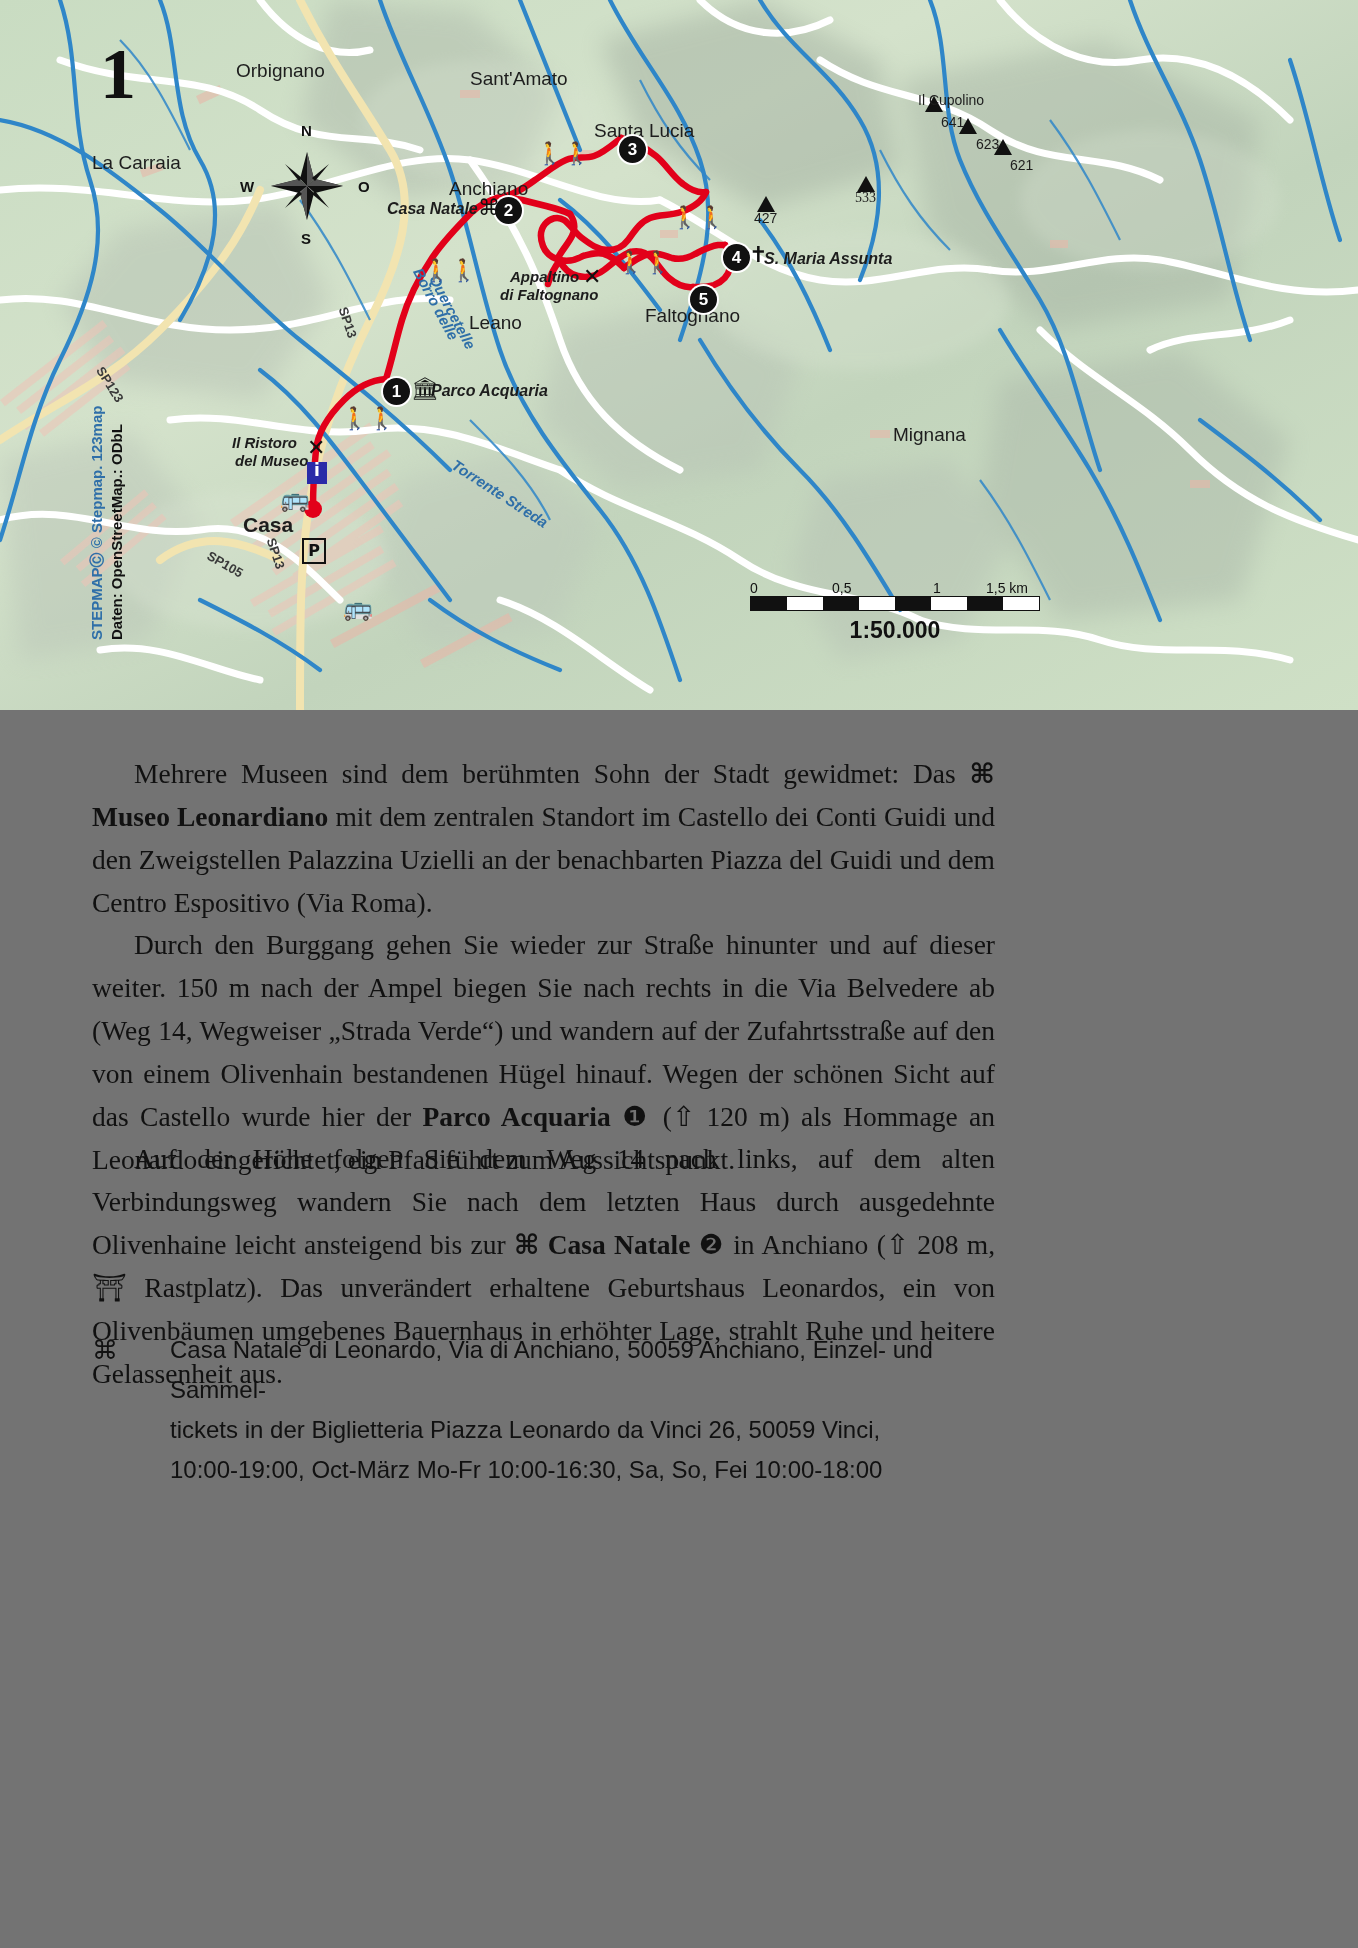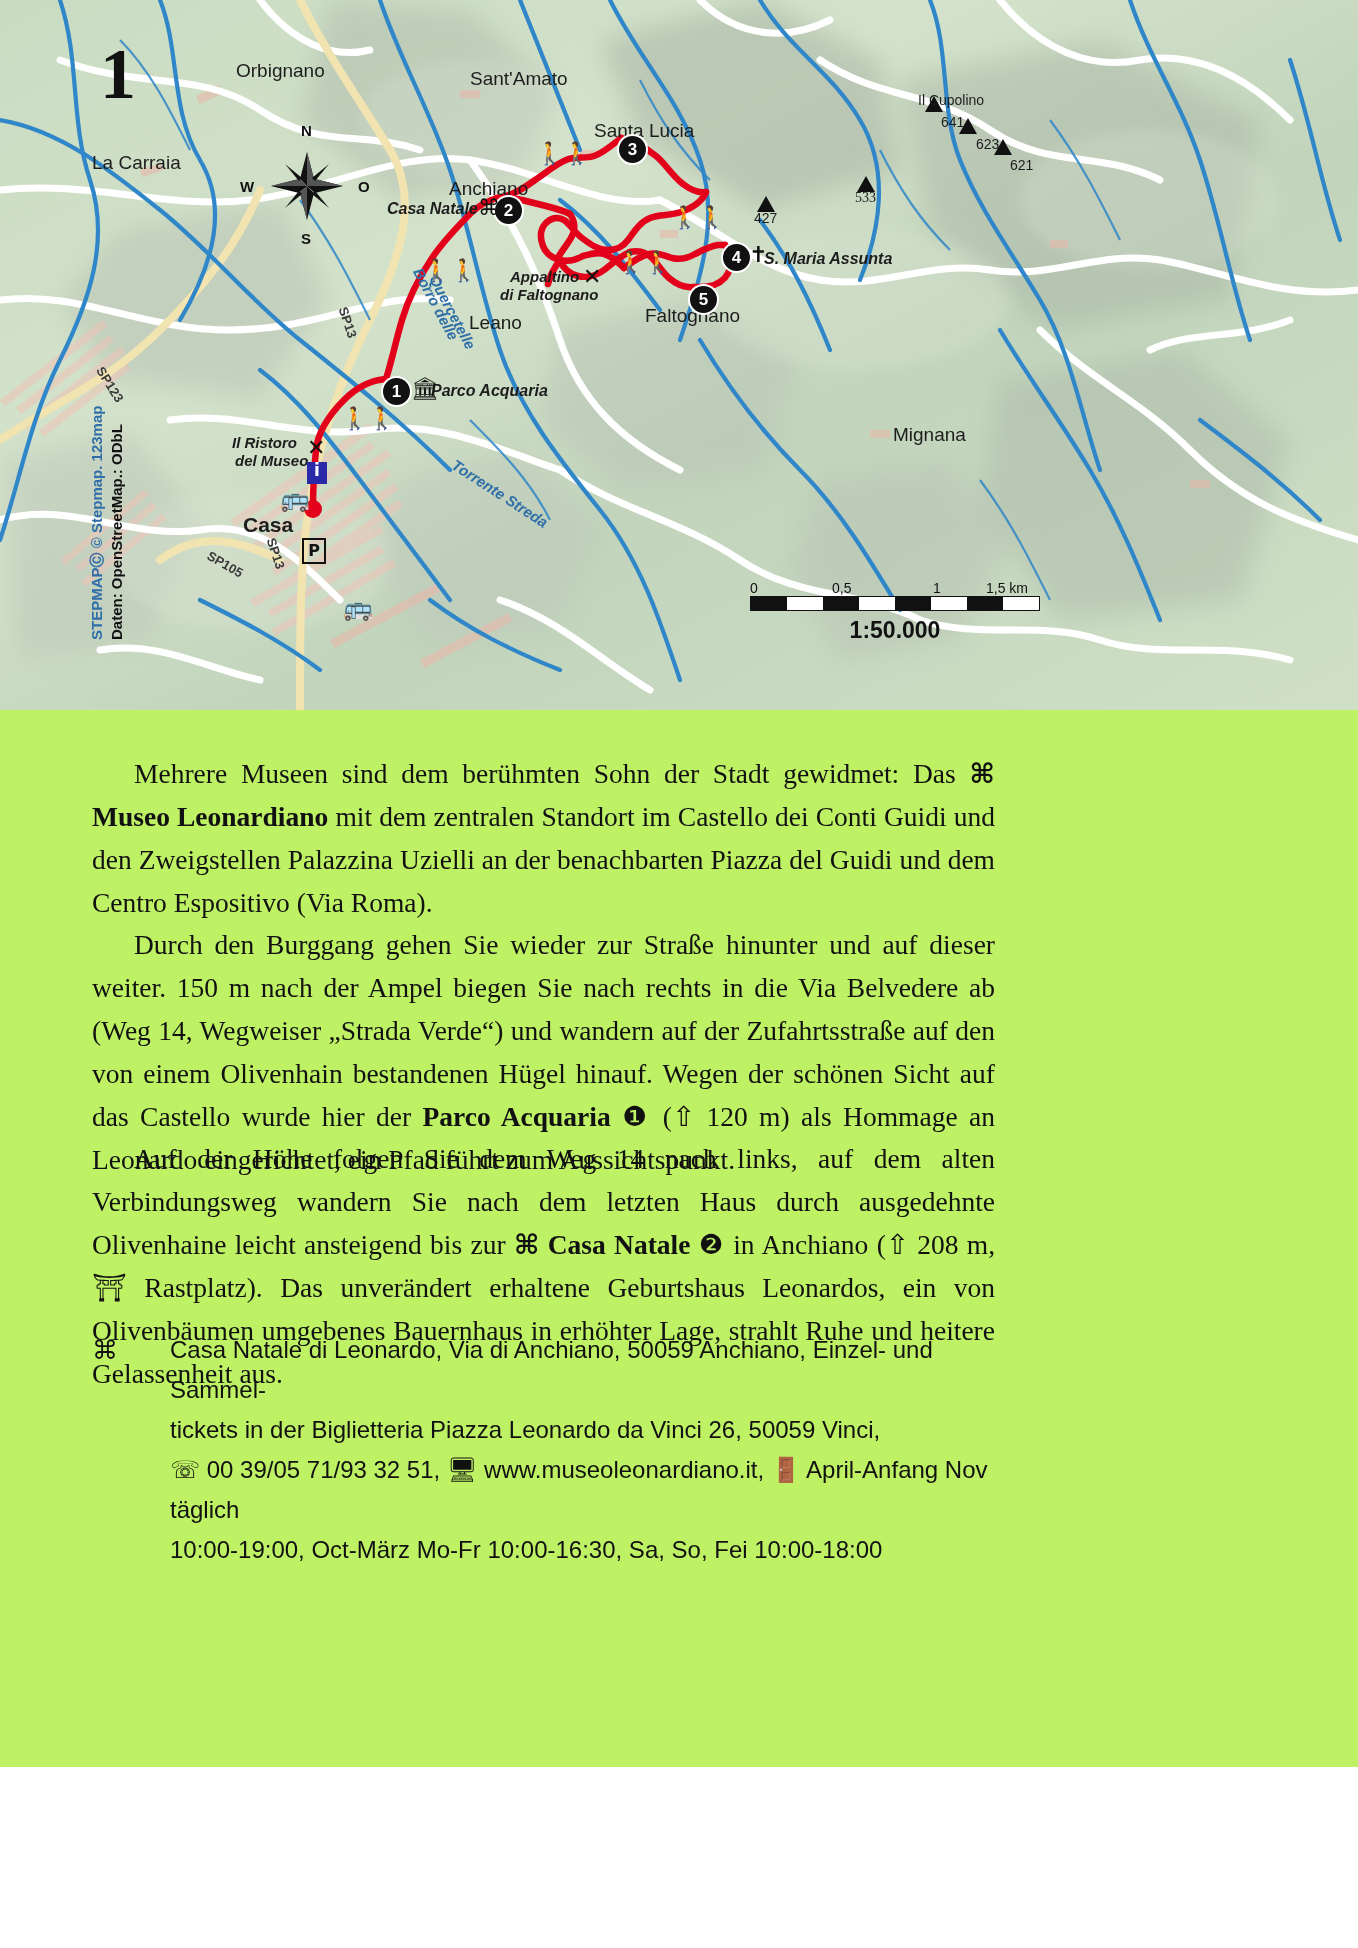--- a/index.html
+++ b/index.html
@@ -43,21 +43,21 @@
   .sb-ticks{position:relative;height:16px;font-family:"Liberation Sans",sans-serif;
     font-size:14px;color:#111;}
   .sb-ticks span{position:absolute;top:0;}
   .sb-bar{position:relative;height:13px;border:1px solid #111;display:flex;background:#fff;}
   .sb-bar i{flex:1;}
   .sb-bar i.on{background:#111;}
   #scale-ratio{margin-top:6px;text-align:center;font-family:"Liberation Sans",sans-serif;
     font-weight:bold;font-size:23px;color:#111;}
 
   
-  #text-region{position:absolute;left:0;top:710px;width:1358px;height:1057px;background:#bef264;}
+  #text-region{position:absolute;left:0;top:710px;width:1358px;height:1238px;background:#737373;}
   .para{position:absolute;width:903px;left:92px;text-align:justify;
     font-family:"Liberation Serif",serif;font-size:27.5px;line-height:43px;color:#111;}
   .para .ind{display:inline-block;width:42px;}
   .bold{font-weight:bold;}
   .gl{font-family:"DejaVu Sans",sans-serif;}
 
   
   #info-block{position:absolute;left:92px;top:620px;width:915px;
     font-family:"Liberation Sans",sans-serif;font-size:24px;line-height:40px;color:#111;}
   #info-block .row{display:flex;}
@@ -368,25 +368,17 @@
   <div class="para" style="top:427px;">
     <span class="ind"></span><span>Auf der Höhe folgen Sie dem Weg 14 nach links, auf dem alten Verbindungsweg wandern Sie nach dem letzten Haus durch ausgedehnte Olivenhaine leicht ansteigend bis zur </span><span class="gl bold">⌘</span><span class="bold"> Casa Natale</span> <span class="gl">❷</span><span> in Anchiano (</span><span class="gl">⇧</span><span> 208 m, </span><span class="gl">⛩</span><span> Rastplatz). Das unverändert erhaltene Geburtshaus Leonardos, ein von Olivenbäumen umgebenes Bauernhaus in erhöhter Lage, strahlt Ruhe und heitere Gelassenheit aus.</span>
   </div>
 
   <div id="info-block">
     <div class="row">
       <div class="bullet">⌘</div>
       <div class="body">
         <div>Casa Natale di Leonardo, Via di Anchiano, 50059 Anchiano, Einzel- und Sammel-</div>
         <div>tickets in der Biglietteria Piazza Leonardo da Vinci 26, 50059 Vinci,</div>
-        <div>
-          <span class="gl">☏</span>
-          <span>00 39/05 71/93 32 51,</span>
-          <span class="gl">🖥</span>
-          <span>www.museoleonardiano.it,</span>
-          <span class="gl">🚪</span>
-          <span>April-Anfang Nov täglich</span>
-        </div>
         <div>10:00-19:00, Oct-März Mo-Fr 10:00-16:30, Sa, So, Fei 10:00-18:00</div>
       </div>
     </div>
   </div>
 </div>
 
 </body></html>

